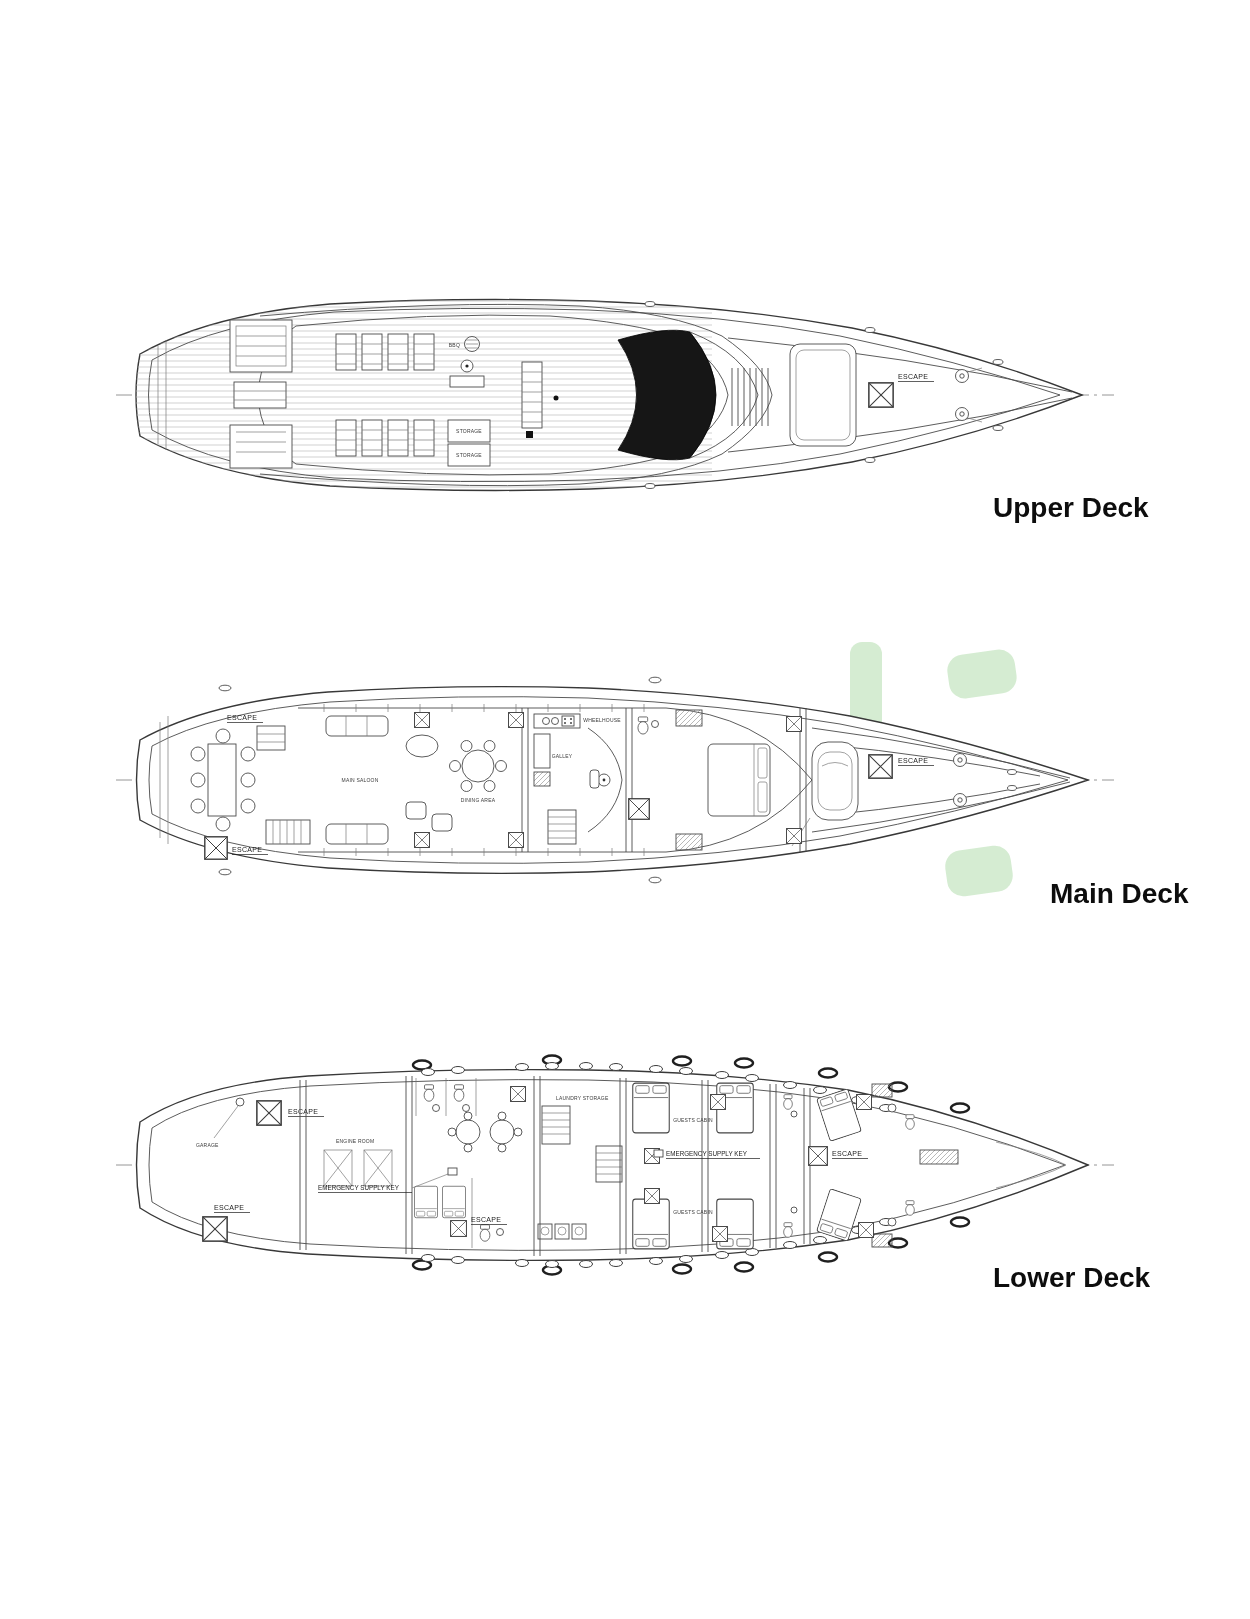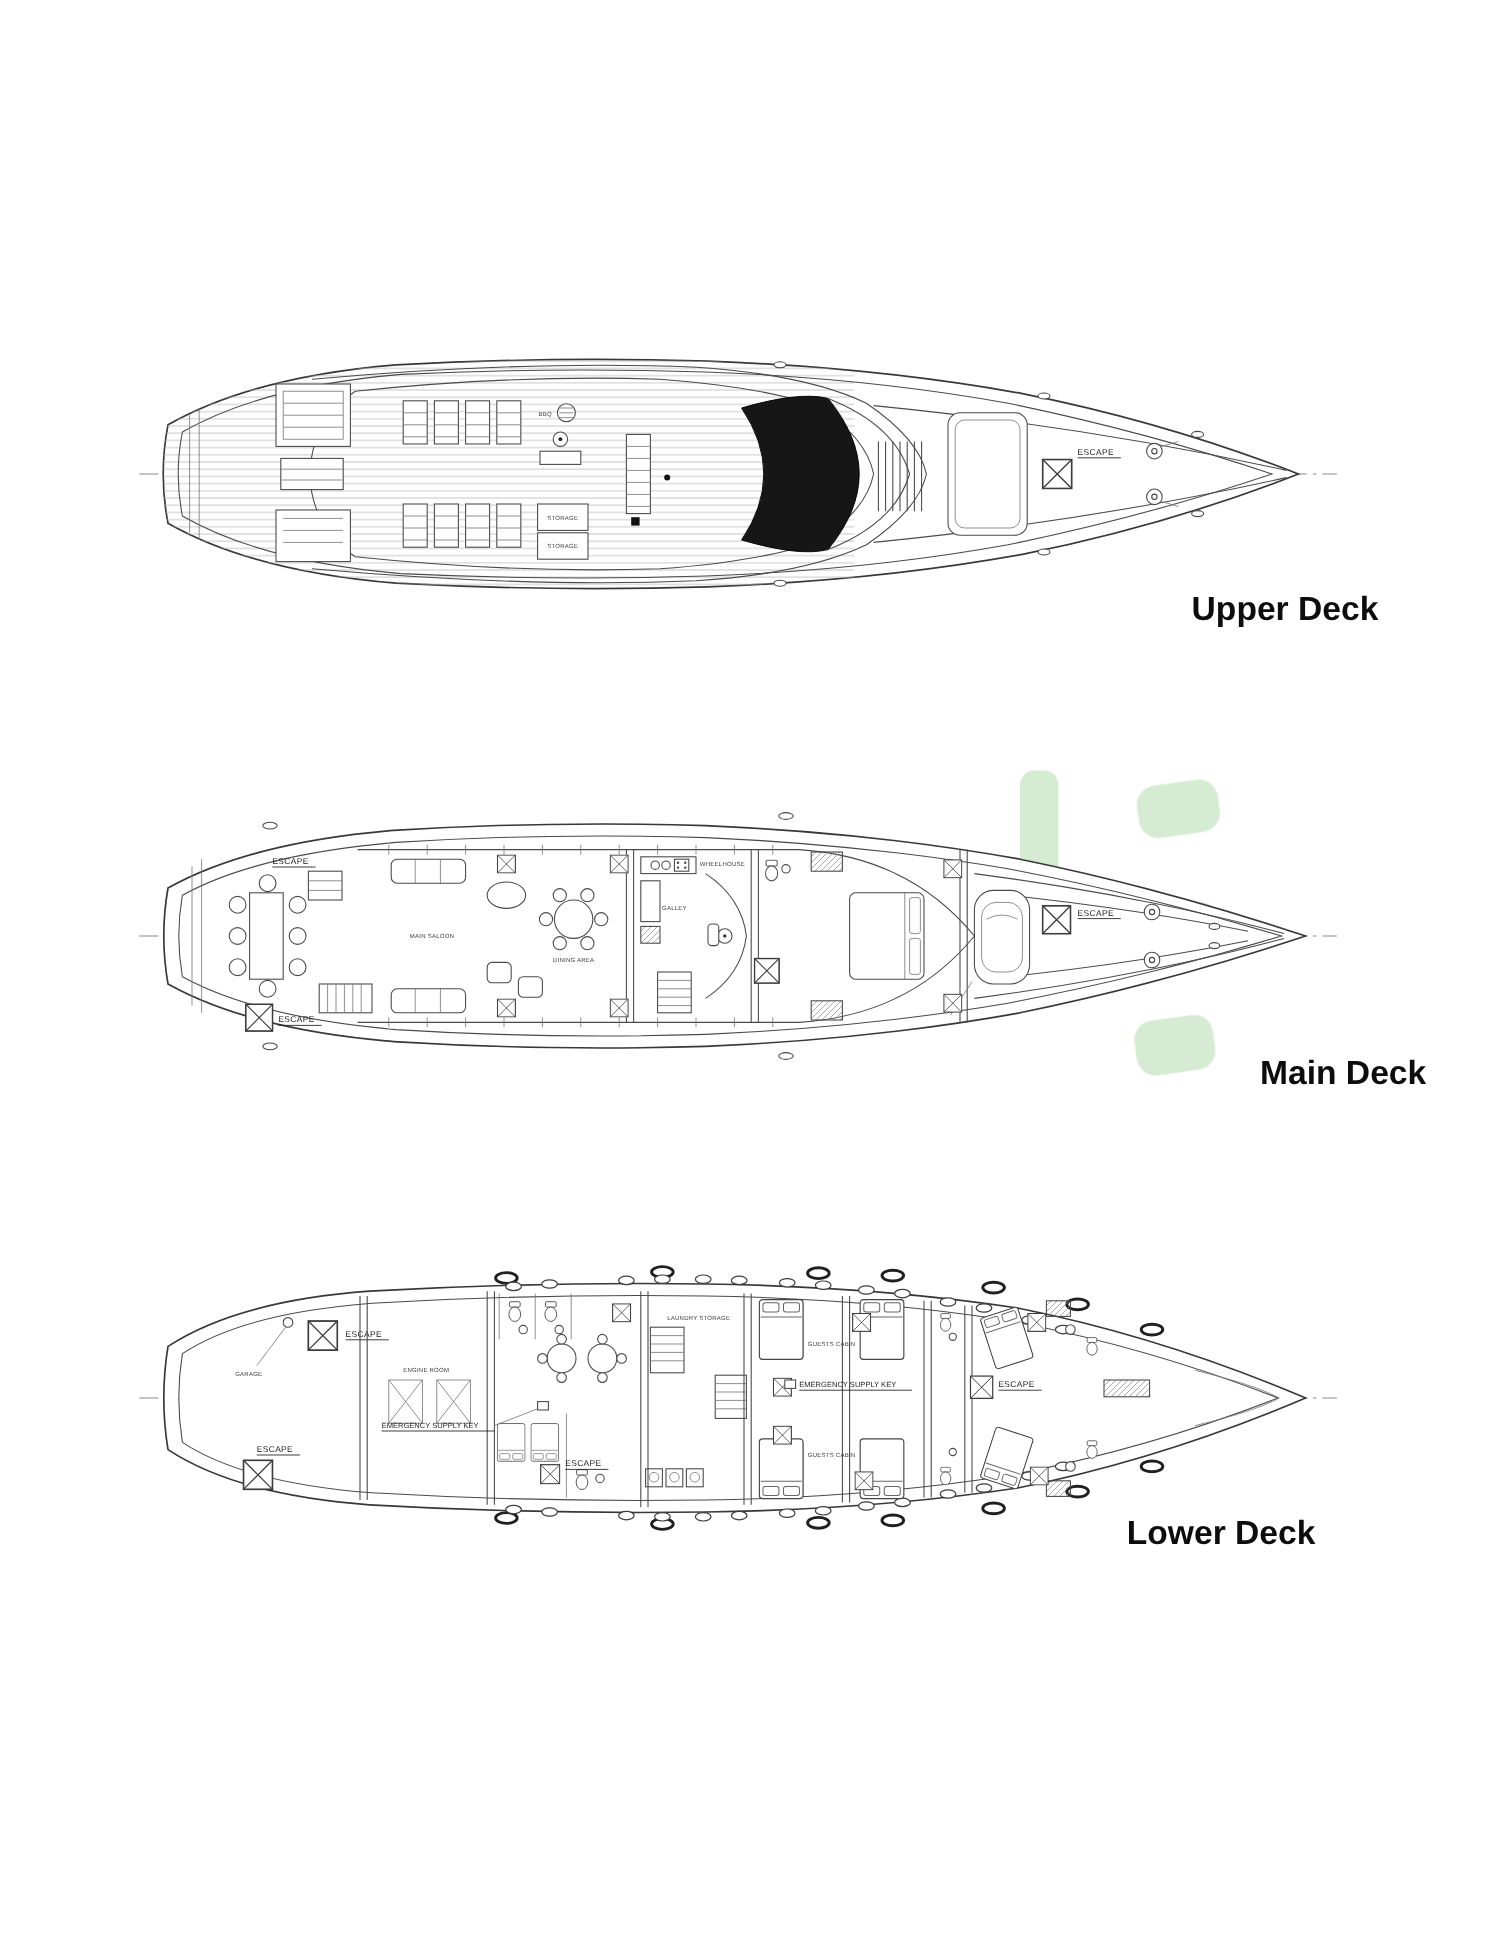--- a/index.html
+++ b/index.html
@@ -485,15 +485,15 @@
       <use href="#toilet" x="794" y="150" width="12" height="16"></use>
       <rect class="fd" x="810" y="100" width="38" height="14"></rect>
     </g>
 
     <g>
       <use href="#xbox" x="698" y="96" width="20" height="20"></use>
       <text class="t" x="722" y="106">ESCAPE</text>
       <line class="ul" x1="722" y1="108.5" x2="758" y2="108.5"></line>
     </g>
   </svg>
-  <div class="deck-label" style="left:939px;top:1262px">Lower Deck</div>
+  <div class="deck-label" style="left:993px;top:1262px">Lower Deck</div>
 
 </div>
 
 </body></html>

